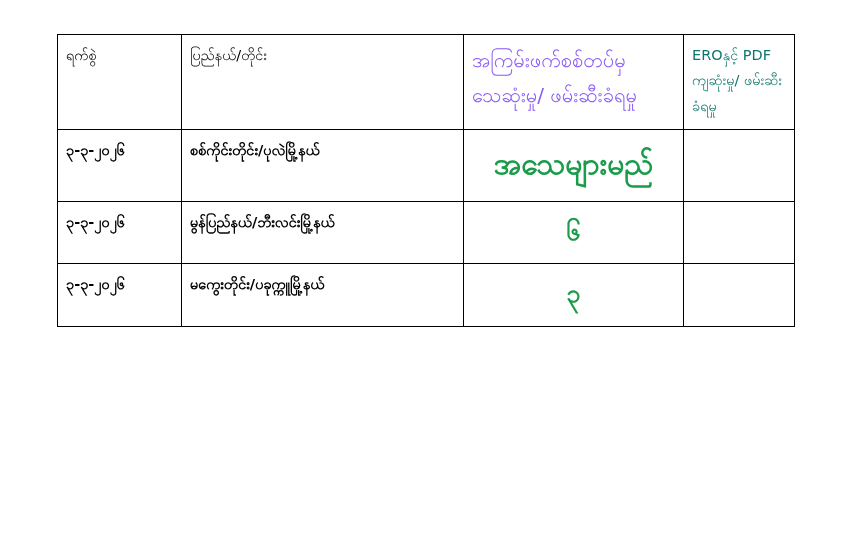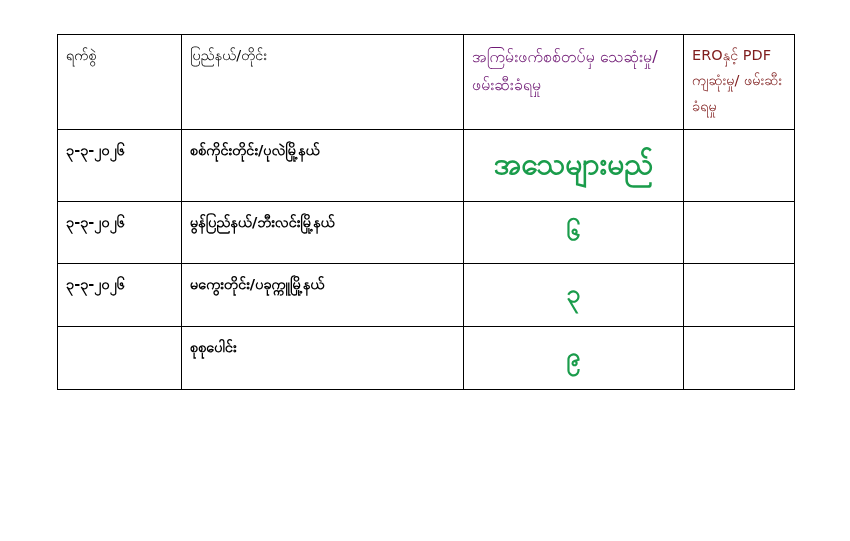--- a/index.html
+++ b/index.html
@@ -39,26 +39,26 @@
   .col-date   { width: 124px; }
   .col-region { width: 282px; }
   .col-deaths { width: 220px; }
   .col-ero    { width: 111px; }
 
   .cell-black {
     color: #000000;
     font-size: 14.5px;
   }
   .hdr-green {
-    color: #701a75;
-    font-size: 16px;
+    color: #8b5cf6;
+    font-size: 20px;
     line-height: 1.85;
   }
   .hdr-red {
-    color: #7f1d1d;
+    color: #0f766e;
     font-size: 14.5px;
     line-height: 1.95;
   }
   .count-cell {
     text-align: center;
     vertical-align: middle !important;
     color: #1a9c4b;
     font-size: 25px;
     font-weight: bold;
     line-height: 1.3;
@@ -105,22 +105,16 @@
           <td class="empty-cell"></td>
         </tr>
 
         <tr class="row-tall">
           <td class="cell-black">၃-၃-၂၀၂၆</td>
           <td class="cell-black">မကွေးတိုင်း/ပခုက္ကူမြို့နယ်</td>
           <td class="count-cell">၃</td>
           <td class="empty-cell"></td>
         </tr>
 
-        <tr class="row-tall">
-          <td class="cell-black"></td>
-          <td class="cell-black">စုစုပေါင်း</td>
-          <td class="count-cell">၉</td>
-          <td class="empty-cell"></td>
-        </tr>
       </tbody>
     </table>
   </div>
 </div>
 
 </body></html>

